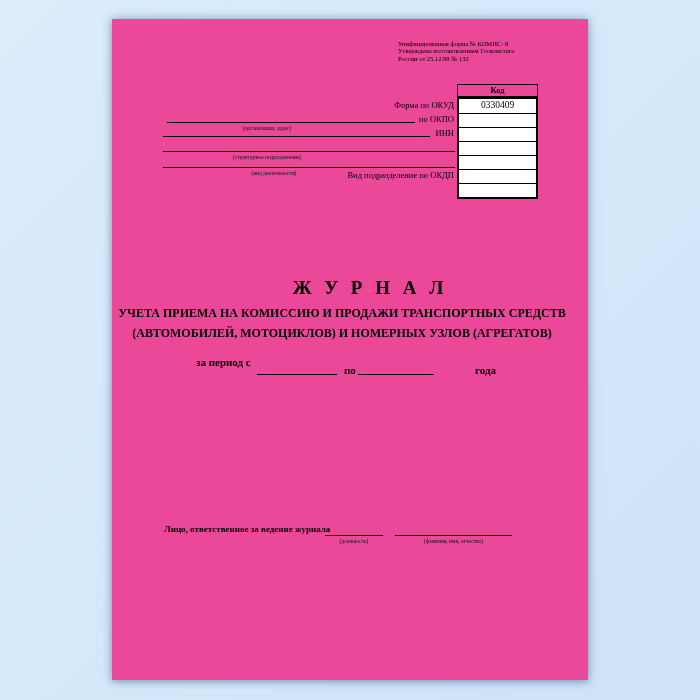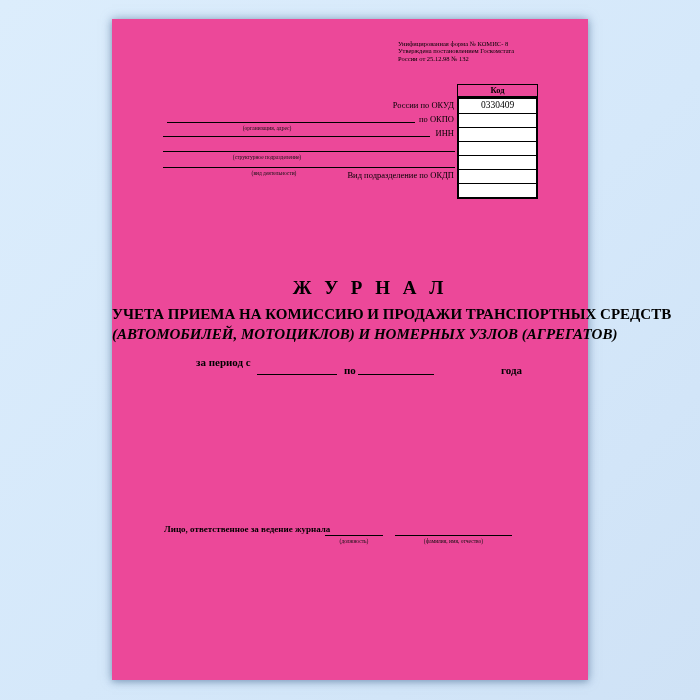--- a/index.html
+++ b/index.html
@@ -29,21 +29,21 @@
   .coderow{
     height:14px;box-sizing:border-box;border-top:1px solid #000;
     font-size:9.5px;text-align:center;line-height:13px;
   }
   .coderow:first-child{border-top:none;font-family:Liberation Serif, serif;}
   .title-main{
     width:476px;text-align:center;font-size:19px;font-weight:bold;
     letter-spacing:4px;white-space:nowrap;
   }
   .title-sub{
-    width:460px;text-align:right;font-size:15px;font-weight:bold;white-space:nowrap;
+    width:460px;text-align:center;font-size:12px;font-weight:bold;white-space:nowrap;
   }
   .period-text{font-size:11px;font-weight:bold;white-space:nowrap;}
   .blank{border-bottom:1.5px solid #000;}
   .footer-label{font-size:9px;font-weight:bold;white-space:nowrap;}
 </style>
 </head>
 <body>
 
 <div class="paper">
 
@@ -57,45 +57,45 @@
   <div class="abs codebox" style="left:345px;top:78px;width:81px;">
     <div class="coderow">0330409</div>
     <div class="coderow"></div>
     <div class="coderow"></div>
     <div class="coderow"></div>
     <div class="coderow"></div>
     <div class="coderow"></div>
     <div class="coderow"></div>
   </div>
 
-  <div class="abs lbl" style="left:140px;top:81px;width:202px;">России по ОКУД</div>
+  <div class="abs lbl" style="left:140px;top:81px;width:202px;">Форма по ОКУД</div>
   <div class="abs lbl" style="left:140px;top:95px;width:202px;">по ОКПО</div>
   <div class="abs lbl" style="left:140px;top:109px;width:202px;">ИНН</div>
   <div class="abs lbl" style="left:140px;top:151px;width:202px;">Вид подразделение по ОКДП</div>
 
   <div class="abs rule" style="left:55px;top:103px;width:248px;"></div>
   <div class="abs cap" style="left:95px;top:106px;width:120px;">(организация, адрес)</div>
 
   <div class="abs rule" style="left:51px;top:117px;width:267px;"></div>
 
   <div class="abs rule" style="left:51px;top:132px;width:292px;"></div>
   <div class="abs cap" style="left:92px;top:135px;width:126px;">(структурное подразделение)</div>
 
   <div class="abs rule" style="left:51px;top:148px;width:292px;"></div>
   <div class="abs cap" style="left:112px;top:151px;width:100px;">(вид деятельности)</div>
 
   <div class="abs title-main" style="left:0;top:258px;padding-left:20px;">Ж У Р Н А Л</div>
   <div class="abs title-sub" style="left:0;top:287px;">УЧЕТА ПРИЕМА НА КОМИССИЮ И ПРОДАЖИ ТРАНСПОРТНЫХ СРЕДСТВ</div>
-  <div class="abs title-sub" style="left:0;top:307px;font-style:italic;">(АВТОМОБИЛЕЙ, МОТОЦИКЛОВ) И НОМЕРНЫХ УЗЛОВ (АГРЕГАТОВ)</div>
+  <div class="abs title-sub" style="left:0;top:307px;">(АВТОМОБИЛЕЙ, МОТОЦИКЛОВ) И НОМЕРНЫХ УЗЛОВ (АГРЕГАТОВ)</div>
 
   <div class="abs period-text" style="left:84px;top:337px;">за период с</div>
   <div class="abs blank" style="left:145px;top:344px;width:80px;height:11px;"></div>
   <div class="abs period-text" style="left:232px;top:345px;">по</div>
   <div class="abs blank" style="left:246px;top:344px;width:76px;height:11px;"></div>
-  <div class="abs period-text" style="left:363px;top:345px;margin-left:26px;">года</div>
+  <div class="abs period-text" style="left:363px;top:345px;">года</div>
 
   <div class="abs footer-label" style="left:52px;top:505px;">Лицо, ответственное за ведение журнала</div>
   <div class="abs rule" style="left:213px;top:516px;width:58px;"></div>
   <div class="abs cap" style="left:203px;top:519px;width:78px;">(должность)</div>
   <div class="abs rule" style="left:283px;top:516px;width:117px;"></div>
   <div class="abs cap" style="left:283px;top:519px;width:117px;">(фамилия, имя, отчество)</div>
 
 </div>
 
 </body></html>

